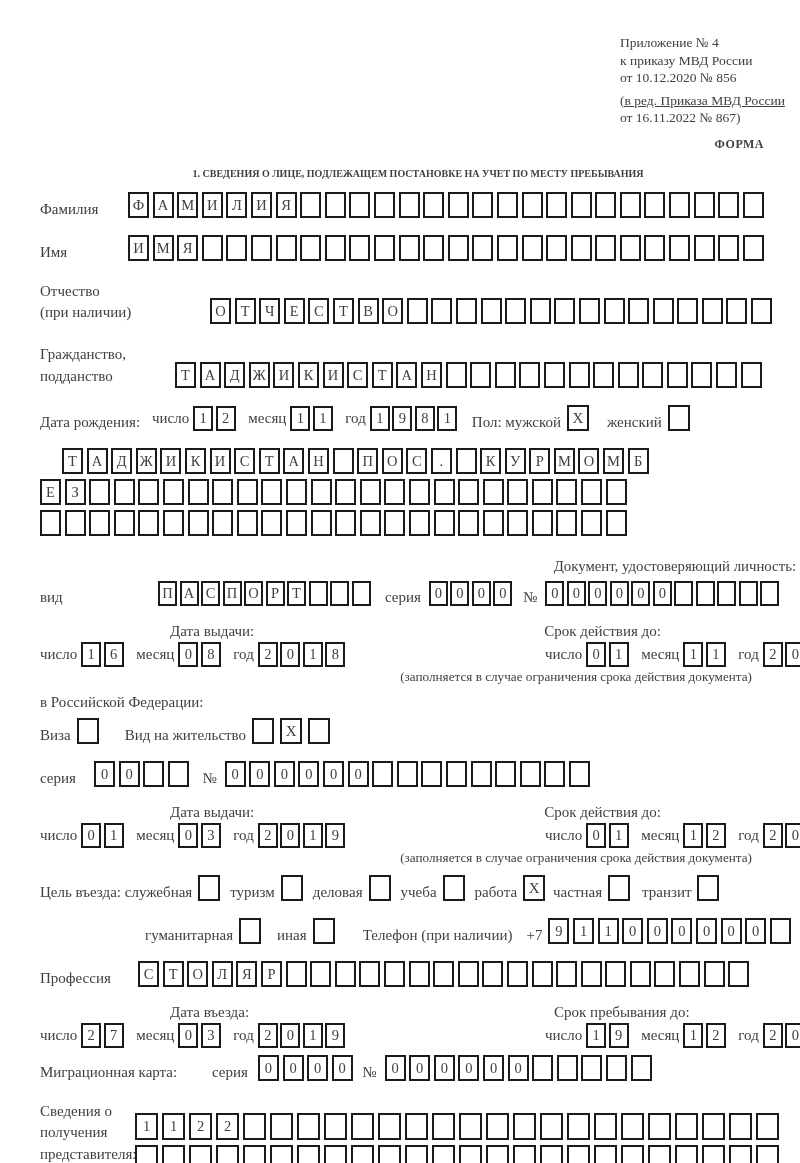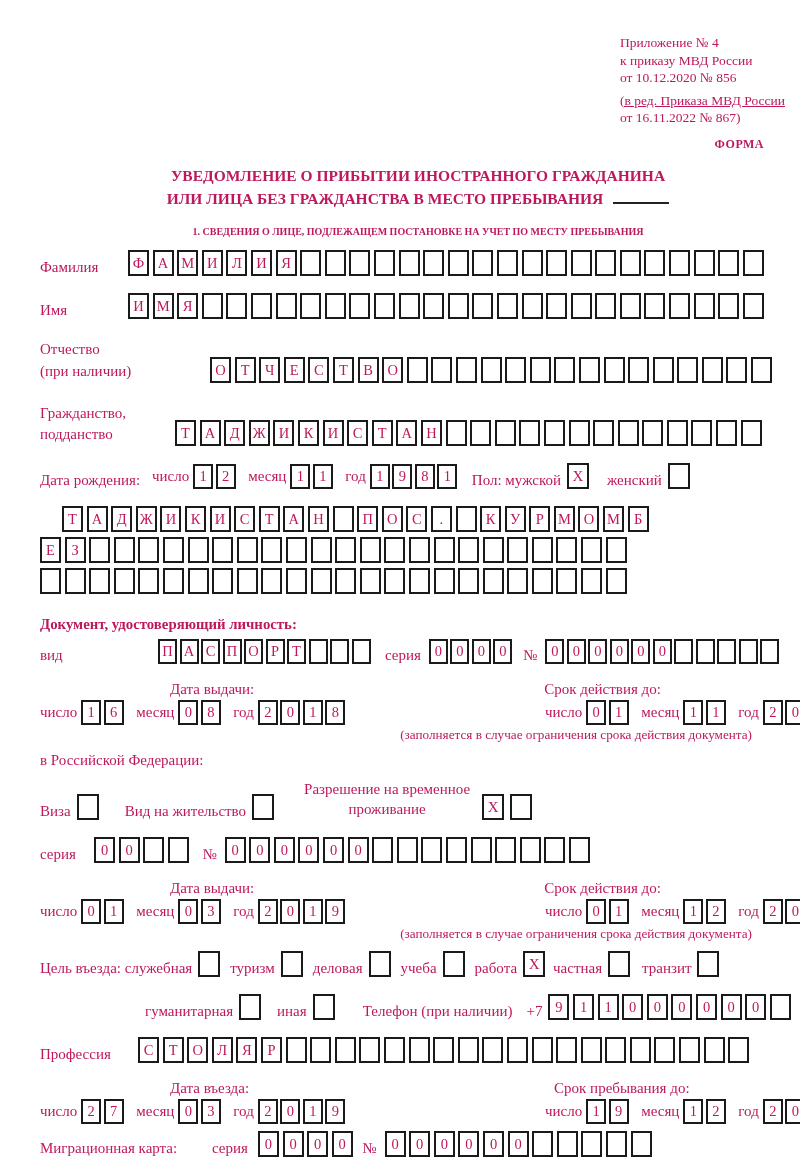--- a/index.html
+++ b/index.html
@@ -1,17 +1,17 @@
 <!DOCTYPE html>
 <html><head>
 <meta charset="utf-8">
 <style>
   html,body { margin:0; padding:0; background:#888; }
   .page {
-    width:800px; height:1163px; background:#ffffff; color:#be185d;
+    width:800px; height:1163px; background:#ffffff; color:#404040;
     font-family:"Liberation Serif","DejaVu Serif",serif; font-size:15px;
     box-sizing:border-box; padding:34px 4px 0 40px; position:relative; overflow:hidden;
     margin:0 auto;
   }
   .ref-block { margin-left:580px; font-size:13.5px; line-height:1.3; }
   .ref-gap { margin-top:5px;text-decoration:underline; }
   .forma { text-align:right; padding-right:32px; font-weight:bold; font-size:12px; margin-top:10px; letter-spacing:.5px; }
   .title { text-align:center; font-weight:bold; font-size:15.5px; margin-top:12px; line-height:1.5; }
   .uline { display:inline-block; width:56px; border-bottom:2.5px solid #222; height:.85em; margin-left:10px; }
   .sec { text-align:center; font-weight:bold; font-size:10px; margin-top:16px; }
@@ -34,45 +34,39 @@
   }
   .dg { display:inline-flex; align-items:center; }
   .dg-lab { margin:0 4px 0 10px; }
   .dg .dg-lab:first-child { margin-left:0; }
   .dg-cells { display:inline-flex; }
   .dg-left { width:505px; flex-shrink:0; }
   .hdr-dates { display:flex; margin:2px 0 2px; }
   .dates-row { display:flex; align-items:center; margin-bottom:2px; }
   .note { width:712px; text-align:right; font-size:13.2px; margin:1px 0 9px; }
   .plain { margin:3px 0 7px; }
-  .doc-heading { text-align:left; font-weight:bold; font-size:14.8px; margin:3px 0 6px; }
+  .doc-heading { text-align:right; font-weight:normal; font-size:14.8px; margin:3px 0 6px; }
   .optlbl { text-align:center; line-height:1.35; padding-top:3px; flex-shrink:0; }
   .mr-rows > .boxes { margin-bottom:5px; }
 </style>
 </head>
 <body>
 
 <div class="page">
 
   <div class="ref-block">
     <div>Приложение № 4</div>
     <div>к приказу МВД России</div>
     <div>от 10.12.2020 № 856</div>
     <div class="ref-gap">(в ред. Приказа МВД России</div>
     <div>от 16.11.2022 № 867)</div>
   </div>
 
   <div class="forma">ФОРМА</div>
 
-  <div class="title">
-    <div>УВЕДОМЛЕНИЕ О ПРИБЫТИИ ИНОСТРАННОГО ГРАЖДАНИНА</div>
-    <div>
-      <span>ИЛИ ЛИЦА БЕЗ ГРАЖДАНСТВА В МЕСТО ПРЕБЫВАНИЯ</span><span class="uline"></span>
-    </div>
-  </div>
 
   <div class="sec">1. СВЕДЕНИЯ О ЛИЦЕ, ПОДЛЕЖАЩЕМ ПОСТАНОВКЕ НА УЧЕТ ПО МЕСТУ ПРЕБЫВАНИЯ</div>
 
   <div class="row" style="margin-top:13px">
     <div class="lbl" style="width:88px">Фамилия</div>
     <div class="boxes">
         <span class="cell">Ф</span>
         <span class="cell">А</span>
         <span class="cell">М</span>
         <span class="cell">И</span>
@@ -391,21 +385,20 @@
   </div>
   <div class="note">(заполняется в случае ограничения срока действия документа)</div>
 
   <div class="plain">в Российской Федерации:</div>
 
   <div class="row">
     <span class="lbl">Виза</span>
     <span class="cb"></span>
     <span class="lbl" style="margin-left:26px">Вид на жительство</span>
     <span class="cb"></span>
-    <div class="optlbl" style="width:178px; margin-left:24px">Разрешение на временное проживание</div>
     <span class="cb">X</span>
     <span class="cb"></span>
   </div>
 
   <div class="row" style="margin-top:6px">
     <span class="lbl" style="width:54px">серия</span>
     <span class="boxes">
         <span class="cell">0</span>
         <span class="cell">0</span>
         <span class="cell"></span>

